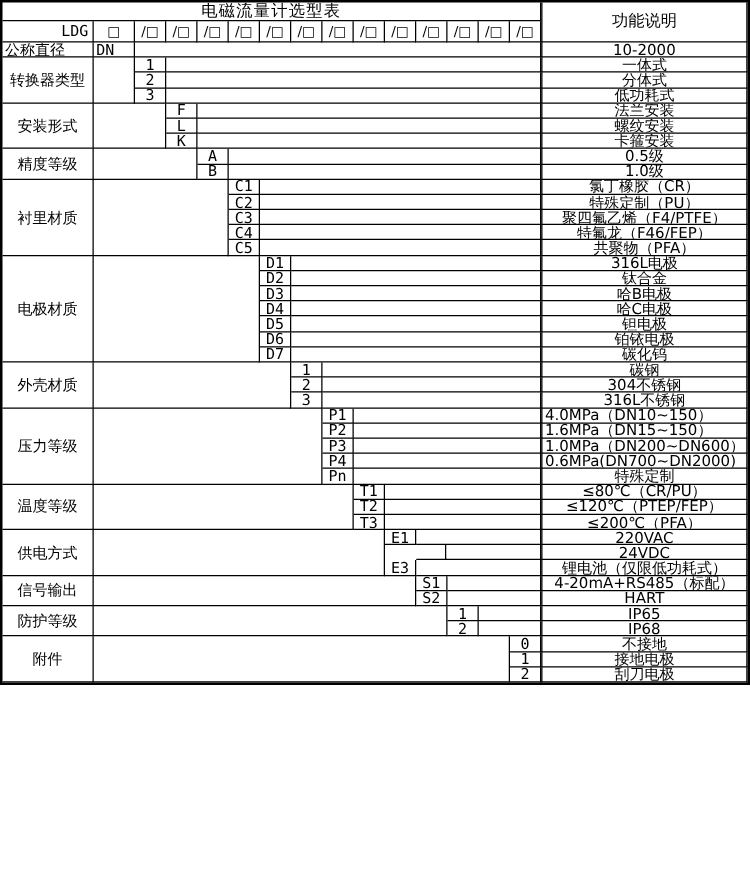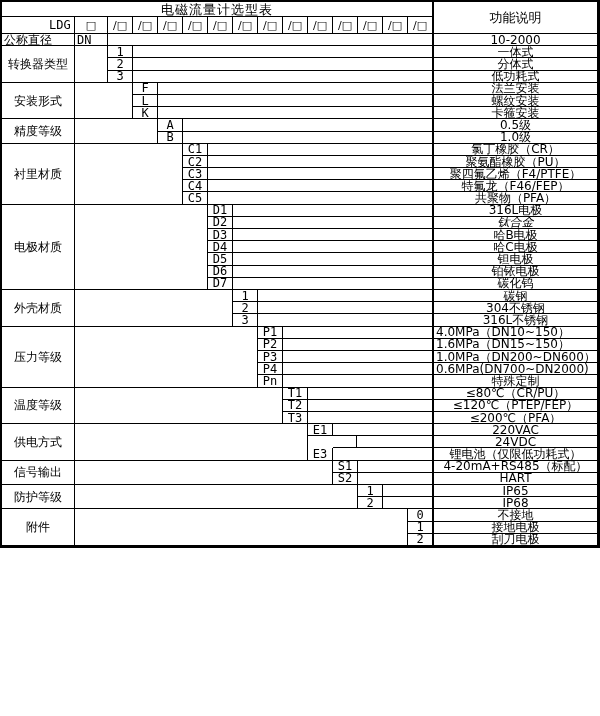--- a/index.html
+++ b/index.html
@@ -88,38 +88,38 @@
     <div class="c mono" style="grid-area: 11 / 5;">B</div>
     <div class="c" style="grid-area: 11 / 6 / auto / 16;"></div>
     <div class="c desc-col" style="grid-area: 11 / 16;">1.0级</div>
     <div class="c" style="grid-area: 12 / 1 / 17;">衬里材质</div>
     <div class="c" style="grid-area: 12 / 2 / 17 / 6;"></div>
     <div class="c mono" style="grid-area: 12 / 6;">C1</div>
     <div class="c" style="grid-area: 12 / 7 / auto / 16;"></div>
     <div class="c desc-col" style="grid-area: 12 / 16;">氯丁橡胶（CR）</div>
     <div class="c mono" style="grid-area: 13 / 6;">C2</div>
     <div class="c" style="grid-area: 13 / 7 / auto / 16;"></div>
-    <div class="c desc-col" style="grid-area: 13 / 16;">聚氨酯橡胶（PU）</div>
+    <div class="c desc-col" style="grid-area: 13 / 16;">特殊定制（PU）</div>
     <div class="c mono" style="grid-area: 14 / 6;">C3</div>
     <div class="c" style="grid-area: 14 / 7 / auto / 16;"></div>
     <div class="c desc-col" style="grid-area: 14 / 16;">聚四氟乙烯（F4/PTFE）</div>
     <div class="c mono" style="grid-area: 15 / 6;">C4</div>
     <div class="c" style="grid-area: 15 / 7 / auto / 16;"></div>
     <div class="c desc-col" style="grid-area: 15 / 16;">特氟龙（F46/FEP）</div>
     <div class="c mono" style="grid-area: 16 / 6;">C5</div>
     <div class="c" style="grid-area: 16 / 7 / auto / 16;"></div>
     <div class="c desc-col" style="grid-area: 16 / 16;">共聚物（PFA）</div>
     <div class="c" style="grid-area: 17 / 1 / 24;">电极材质</div>
     <div class="c" style="grid-area: 17 / 2 / 24 / 7;"></div>
     <div class="c mono" style="grid-area: 17 / 7;">D1</div>
     <div class="c" style="grid-area: 17 / 8 / auto / 16;"></div>
     <div class="c desc-col" style="grid-area: 17 / 16;">316L电极</div>
     <div class="c mono" style="grid-area: 18 / 7;">D2</div>
     <div class="c" style="grid-area: 18 / 8 / auto / 16;"></div>
-    <div class="c desc-col" style="grid-area: 18 / 16; font-style: italic;">钛合金</div>
+    <div class="c desc-col" style="grid-area: 18 / 16;">钛合金</div>
     <div class="c mono" style="grid-area: 19 / 7;">D3</div>
     <div class="c" style="grid-area: 19 / 8 / auto / 16;"></div>
     <div class="c desc-col" style="grid-area: 19 / 16;">哈B电极</div>
     <div class="c mono" style="grid-area: 20 / 7;">D4</div>
     <div class="c" style="grid-area: 20 / 8 / auto / 16;"></div>
     <div class="c desc-col" style="grid-area: 20 / 16; text-align: center;">哈C电极</div>
     <div class="c mono" style="grid-area: 21 / 7;">D5</div>
     <div class="c" style="grid-area: 21 / 8 / auto / 16;"></div>
     <div class="c desc-col" style="grid-area: 21 / 16;">钽电极</div>
     <div class="c mono" style="grid-area: 22 / 7;">D6</div>

